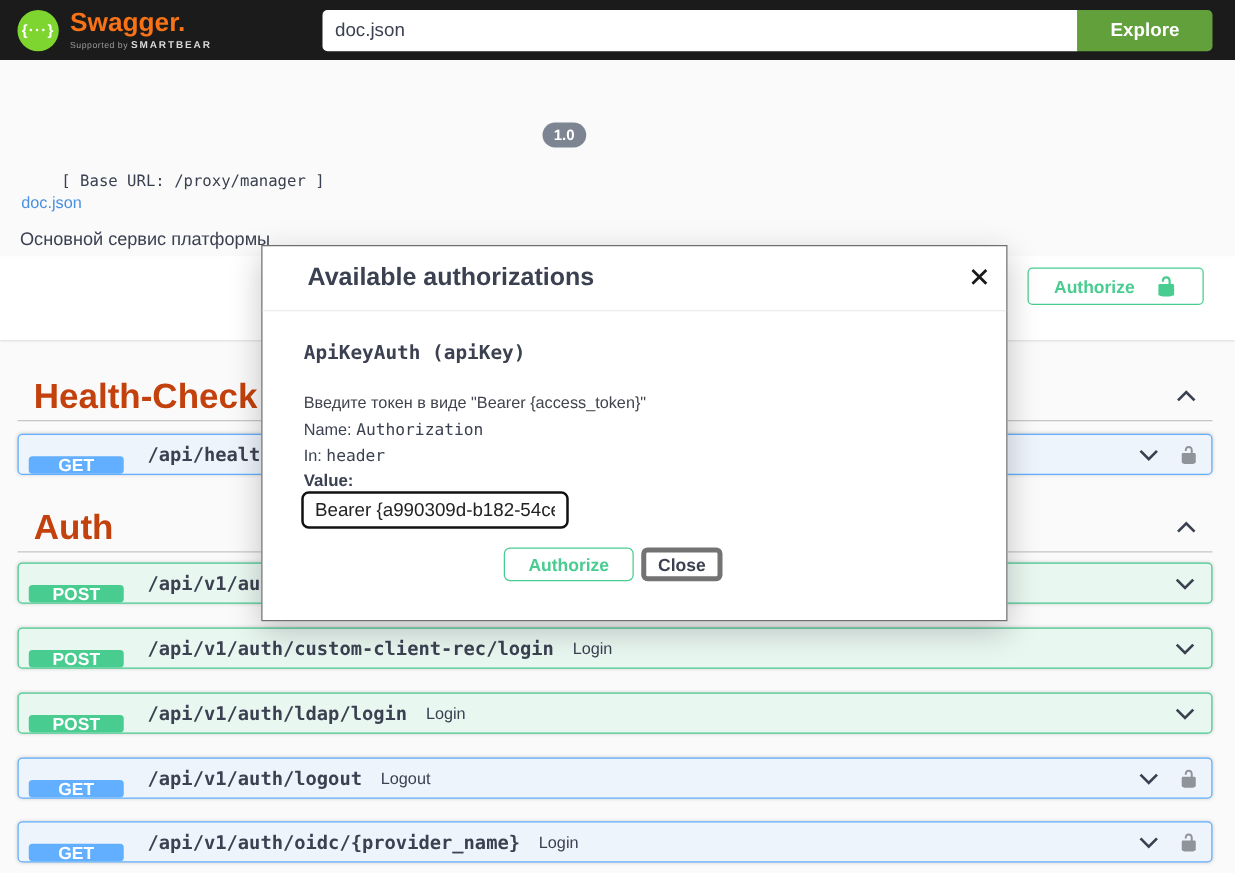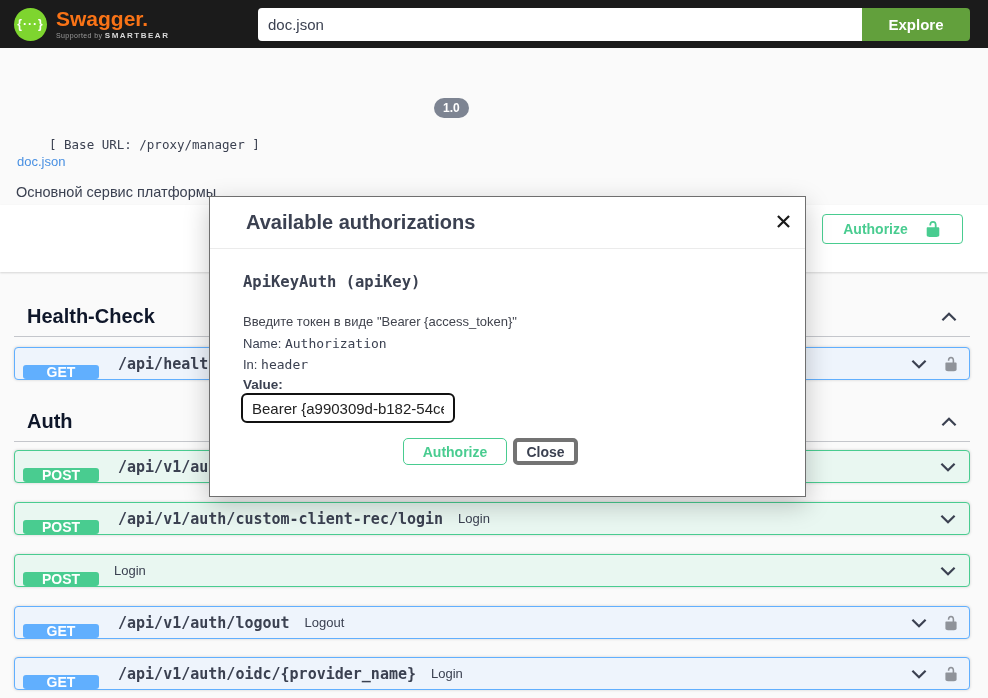--- a/index.html
+++ b/index.html
@@ -39,21 +39,21 @@
                 box-shadow:0 1px 2px 0 rgba(0,0,0,.15); }
   .authorize-btn { position:absolute; left:822px; top:9px; width:141px; height:30px;
                    background:#fff; border:1px solid #49cc90; border-radius:4px; color:#49cc90;
                    font-weight:bold; font-size:14px; display:flex; align-items:center; justify-content:center;
                    gap:16px; cursor:pointer; font-family:"Liberation Sans", sans-serif; }
 
   
   .section-header { position:absolute; left:14px; width:956px; height:40px;
                     border-bottom:1px solid rgba(59,65,81,.28);
                     display:flex; align-items:center; padding:0 10px 0 13px; cursor:pointer; }
-  .section-header h3 { font-size:20px; font-weight:bold; color:#0f172a; }
+  .section-header h3 { font-size:28px; font-weight:bold; color:#c2410c; }
   .section-header .chev { margin-left:auto; display:flex; }
   .hdr-hc { top:297px; }
   .hdr-auth { top:402px; }
 
   .op { position:absolute; left:14px; width:956px; height:33px; border-radius:4px;
         display:flex; align-items:center; padding:0 10px 0 8px;
         box-shadow:0 0 3px rgba(0,0,0,.17); cursor:pointer; }
   .op.get  { background:#eef4fc; border:1px solid #61affe; }
   .op.post { background:#e9f7f1; border:1px solid #49cc90; }
   .badge { width:76px; height:14px; border-radius:3px; color:#fff; font-weight:bold; font-size:14px;
@@ -190,20 +190,21 @@
     <span class="summary">Login</span>
     <span class="chev">
       <svg width="22" height="22" viewBox="0 0 20 20">
           <path d="M4 7l6 6 6-6" fill="none" stroke="#3b4151" stroke-width="2"></path>
         </svg>
     </span>
   </div>
 
   <div class="op post op-auth3">
     <span class="badge">POST</span>
+    <span class="path">/api/v1/auth/ldap/login</span>
     <span class="summary">Login</span>
     <span class="chev">
       <svg width="22" height="22" viewBox="0 0 20 20">
           <path d="M4 7l6 6 6-6" fill="none" stroke="#3b4151" stroke-width="2"></path>
         </svg>
     </span>
   </div>
 
   <div class="op get op-auth4">
     <span class="badge">GET</span>

